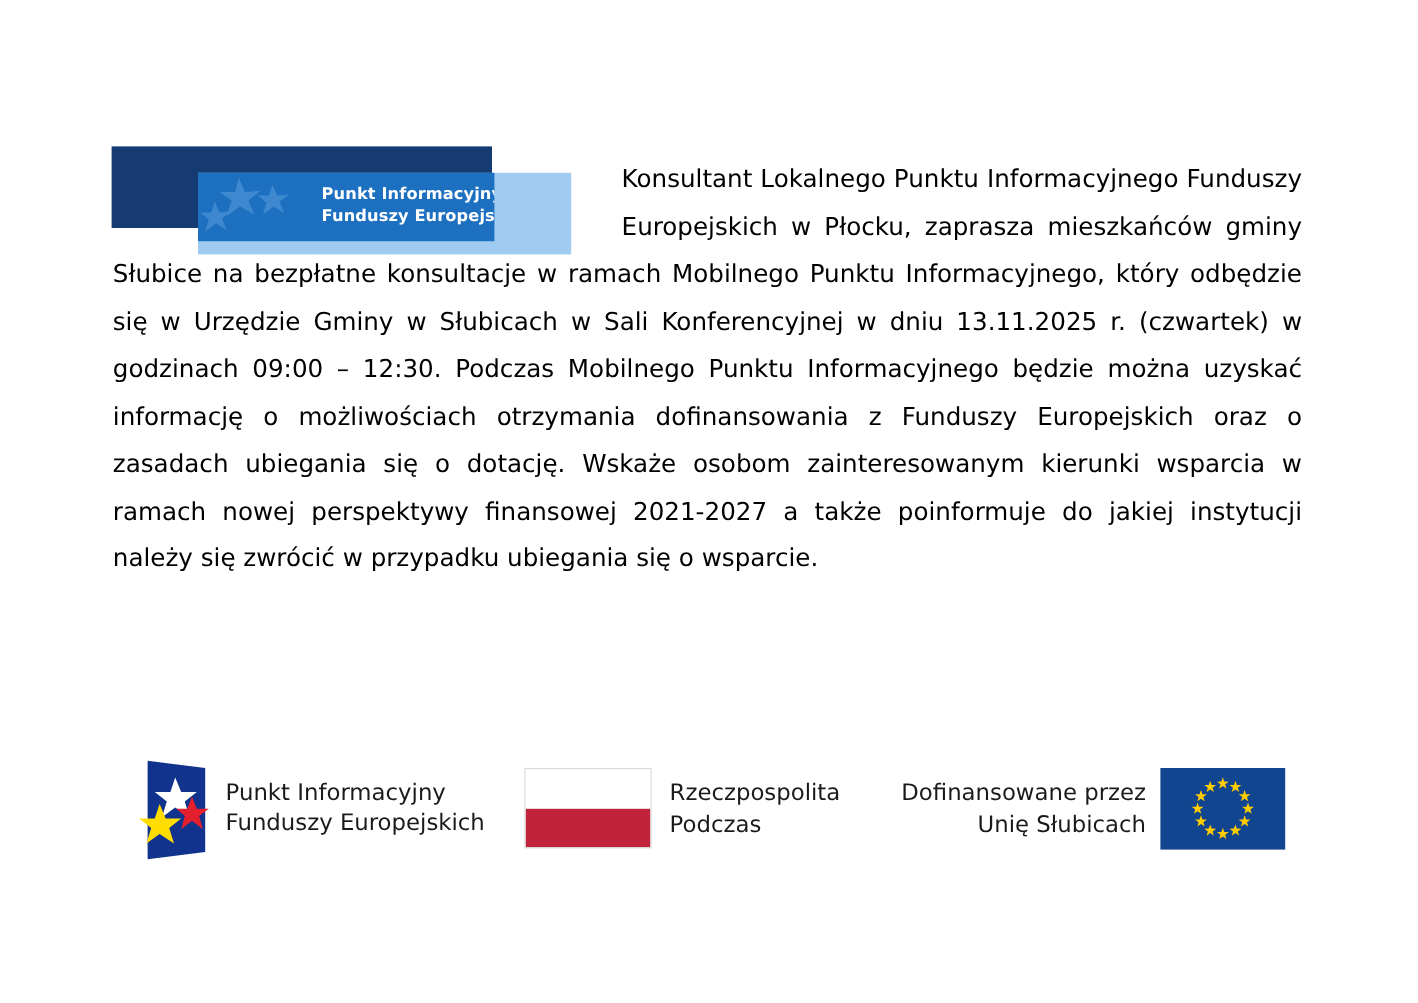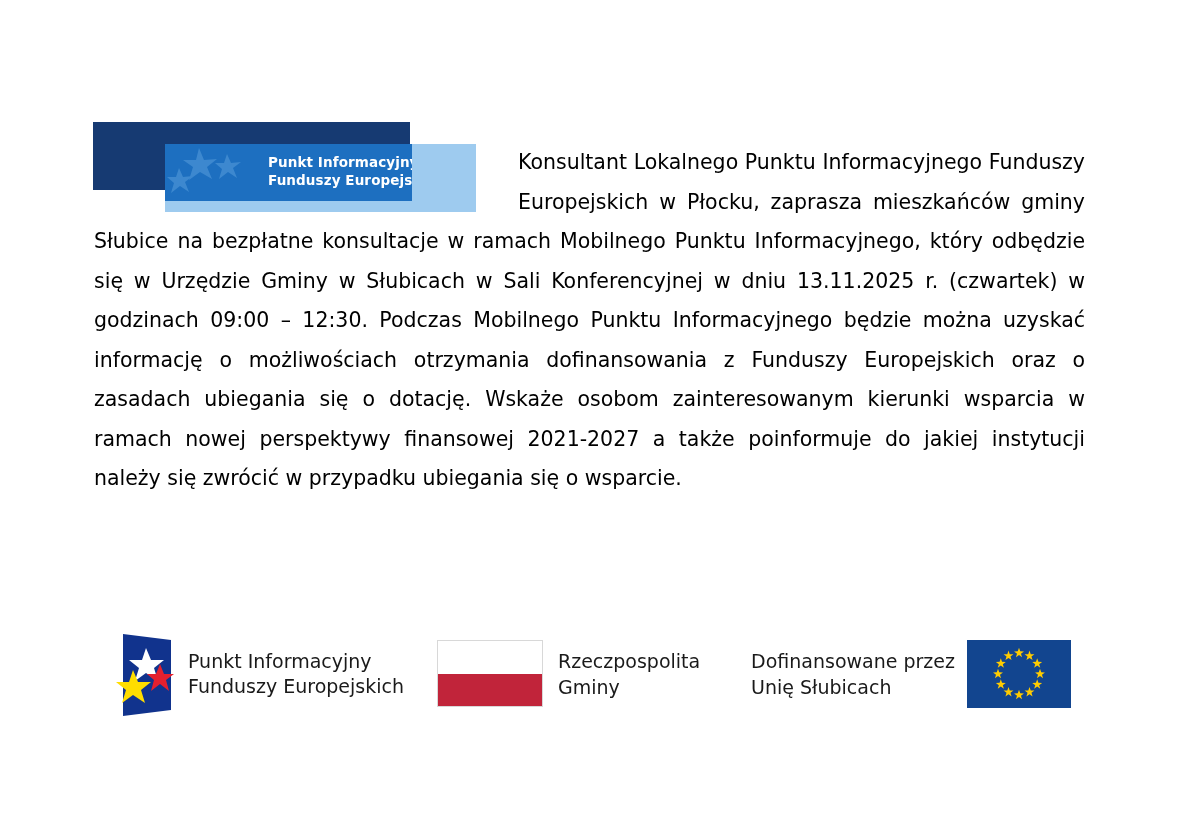--- a/index.html
+++ b/index.html
@@ -72,21 +72,21 @@
     line-height: 18px;
     color: #ffffff;
     white-space: nowrap;
     letter-spacing: 0.1px;
   }
 
   
   .body-text {
     position: absolute;
     left: 94px;
-    top: 143px;
+    top: 130px;
     width: 991px;
     font-family: "DejaVu Sans", sans-serif;
     font-size: 20.5px;
     line-height: 39.5px;
     text-align: justify;
     text-justify: inter-word;
     color: #000000;
   }
   .body-text .shape-spacer {
     float: left;
@@ -181,21 +181,21 @@
   }
   .eu-caption {
     position: absolute;
     right: 120px;
     top: 8px;
     font-family: "DejaVu Sans", sans-serif;
     font-size: 19px;
     line-height: 26px;
     color: #1a1a1a;
     white-space: nowrap;
-    text-align: left;
+    text-align: right;
   }
   .eu-flag {
     position: absolute;
     left: 222px;
     top: 0;
     width: 104px;
     height: 68px;
     background: #12458f;
     overflow: hidden;
   }
@@ -243,21 +243,21 @@
       </div>
     </div>
 
     <div class="pl-logo">
       <div class="pl-flag">
         <div class="pl-flag-white"></div>
         <div class="pl-flag-red"></div>
       </div>
       <div class="pl-caption">
         <span>Rzeczpospolita</span><br>
-        <span>Gminy</span>
+        <span>Podczas</span>
       </div>
     </div>
 
     <div class="eu-logo">
       <div class="eu-caption">
         <span>Dofinansowane przez</span><br>
         <span>Unię Słubicach</span>
       </div>
       <div class="eu-flag">
         <svg viewBox="0 0 104 68" width="104" height="68">

